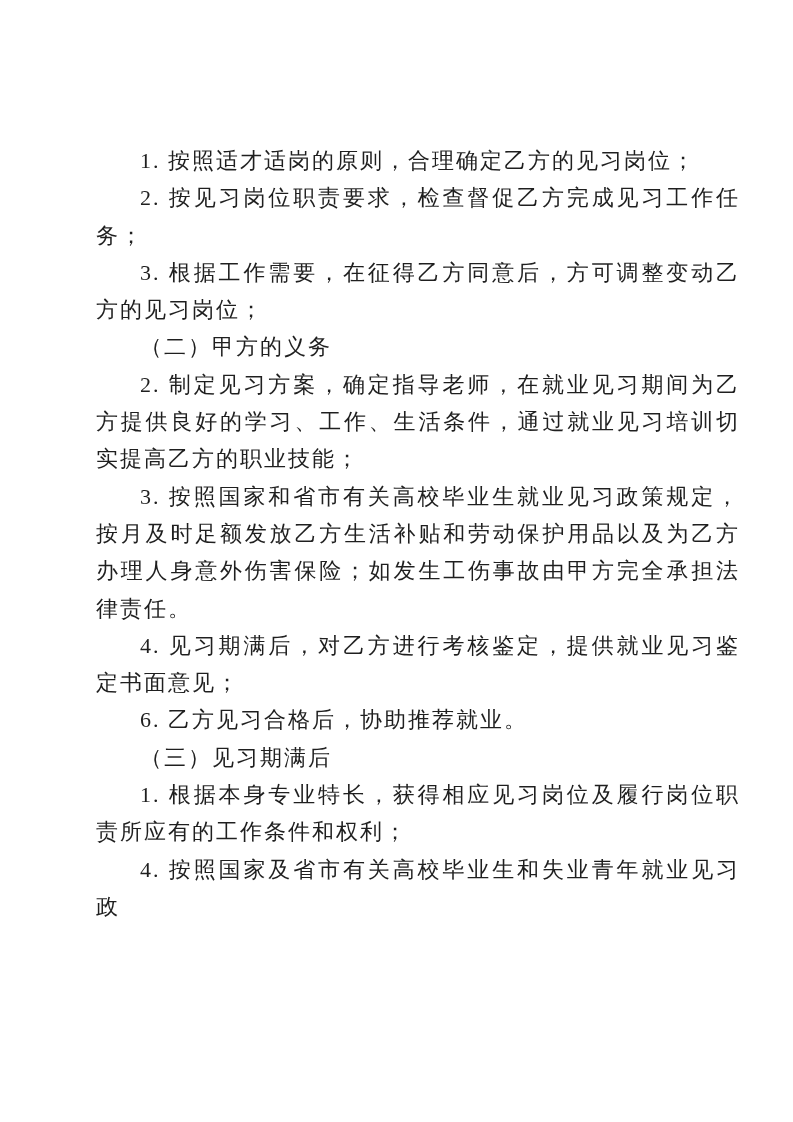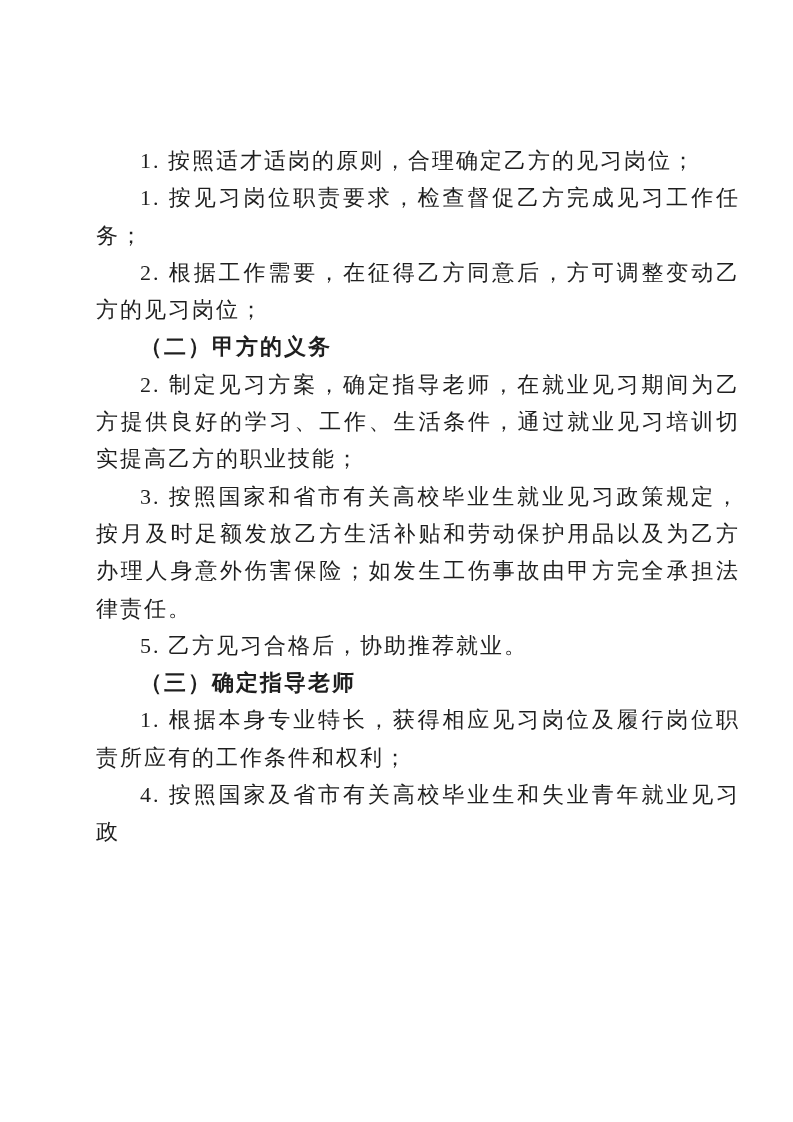--- a/index.html
+++ b/index.html
@@ -29,33 +29,34 @@
     font-family: "Liberation Serif", "DejaVu Serif", serif;
     font-size: 22px;
     line-height: 37.3px;
     letter-spacing: 2px;
     color: #1f1f1f;
     text-indent: 2em;
     text-align: justify;
     text-justify: inter-character;
   }
   .doc p.heading {
-    font-weight: bold;
+    font-weight: normal;
     text-align: left;
   }
 </style>
 </head>
 <body>
 
 <div class="page">
   <div class="doc">
     <p>1. 按照适才适岗的原则，合理确定乙方的见习岗位；</p>
-    <p>1. 按见习岗位职责要求，检查督促乙方完成见习工作任务；</p>
-    <p>2. 根据工作需要，在征得乙方同意后，方可调整变动乙方的见习岗位；</p>
+    <p>2. 按见习岗位职责要求，检查督促乙方完成见习工作任务；</p>
+    <p>3. 根据工作需要，在征得乙方同意后，方可调整变动乙方的见习岗位；</p>
     <p class="heading">（二）甲方的义务</p>
     <p>2. 制定见习方案，确定指导老师，在就业见习期间为乙方提供良好的学习、工作、生活条件，通过就业见习培训切实提高乙方的职业技能；</p>
     <p>3. 按照国家和省市有关高校毕业生就业见习政策规定，按月及时足额发放乙方生活补贴和劳动保护用品以及为乙方办理人身意外伤害保险；如发生工伤事故由甲方完全承担法律责任。</p>
-    <p>5. 乙方见习合格后，协助推荐就业。</p>
-    <p class="heading">（三）确定指导老师</p>
+    <p>4. 见习期满后，对乙方进行考核鉴定，提供就业见习鉴定书面意见；</p>
+    <p>6. 乙方见习合格后，协助推荐就业。</p>
+    <p class="heading">（三）见习期满后</p>
     <p>1. 根据本身专业特长，获得相应见习岗位及履行岗位职责所应有的工作条件和权利；</p>
     <p>4. 按照国家及省市有关高校毕业生和失业青年就业见习政</p>
   </div>
 </div>
 
 </body></html>

